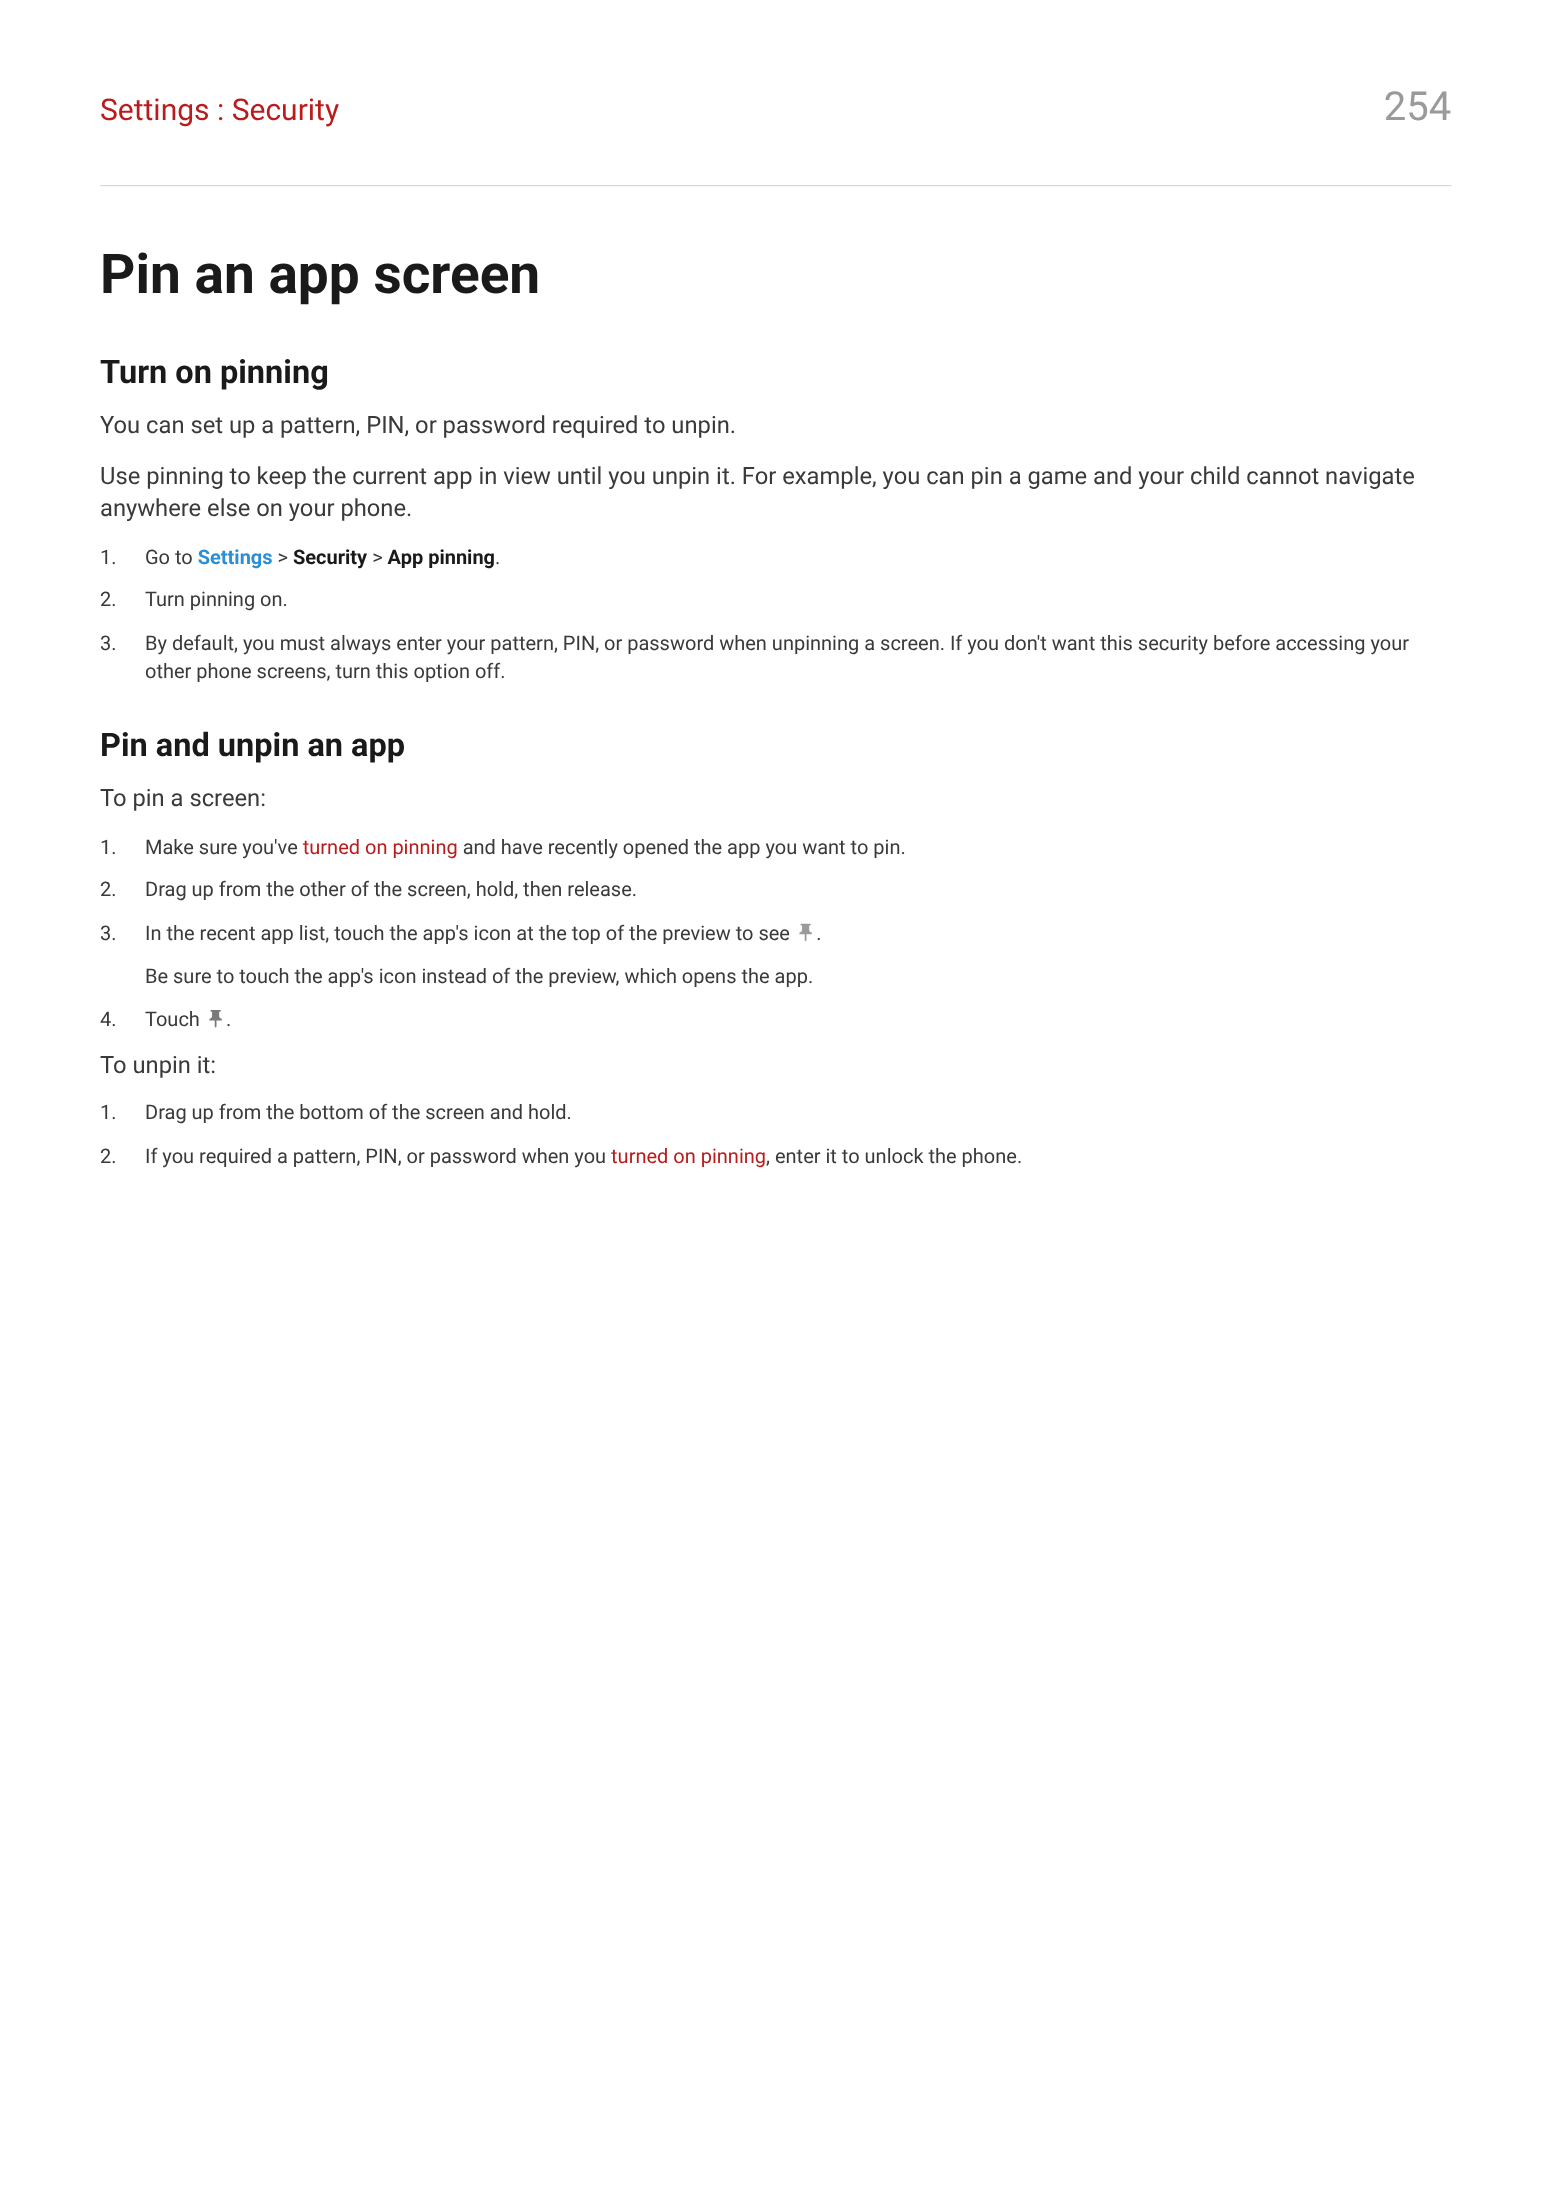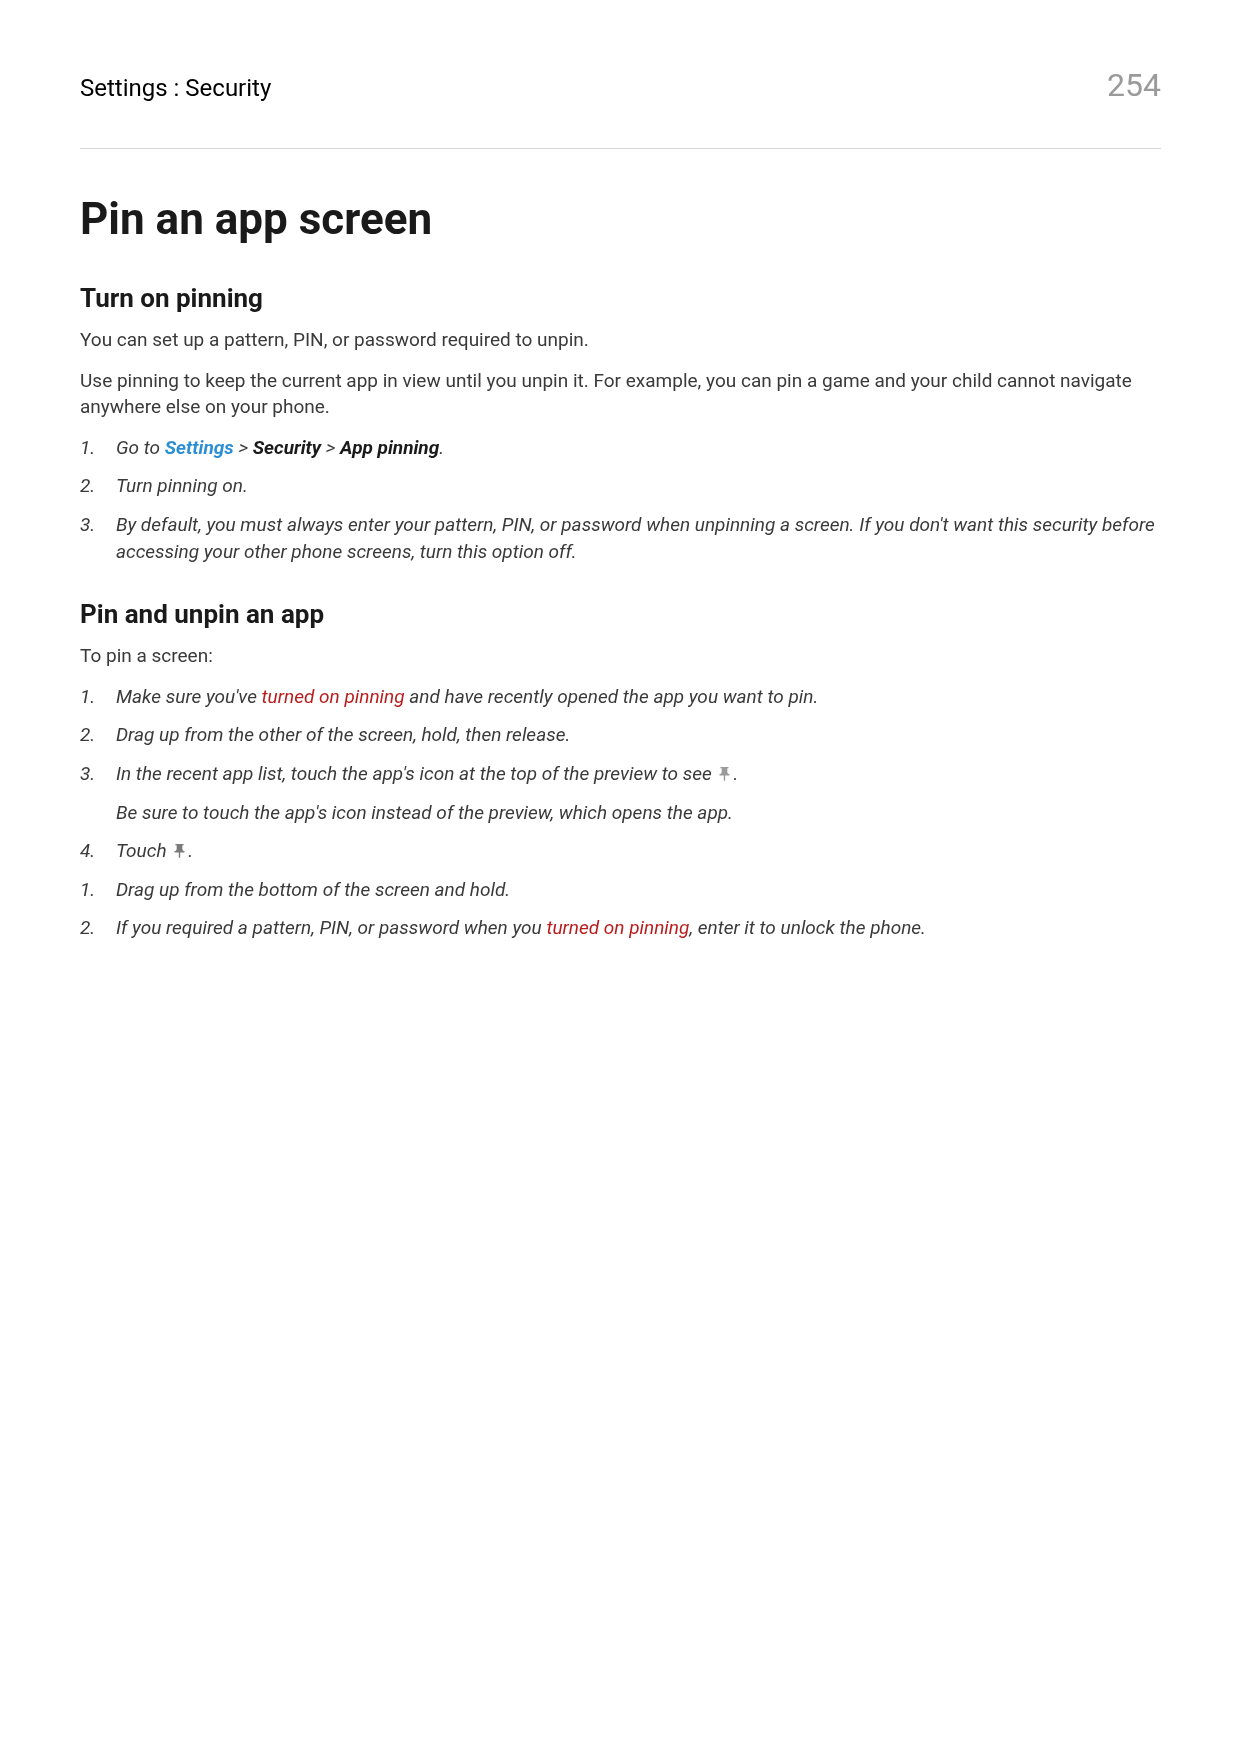--- a/index.html
+++ b/index.html
@@ -20,21 +20,21 @@
       justify-content: space-between;
       align-items: baseline;
       color: #9a9a9a;
       font-size: 24px;
       font-weight: 400;
       padding-bottom: 44px;
       border-bottom: 1px solid #d8d8d8;
       margin-bottom: 44px;
     }
     .header-left {
-      color: #000000;
+      color: #b91c1c;
     }
     .page-number {
       color: #9a9a9a;
       font-size: 32px;
     }
     h1 {
       font-size: 44px;
       font-weight: 700;
       color: #1a1a1a;
       margin-bottom: 38px;
@@ -56,27 +56,26 @@
       margin-bottom: 14px;
     }
     ol {
       list-style: none;
       counter-reset: item;
       padding: 0;
       margin: 0;
     }
     ol li {
       counter-increment: item;
-      font-size: 19px;
+      font-size: 16px;
       line-height: 1.4;
       color: #3a3a3a;
       padding-left: 36px;
       position: relative;
       margin-bottom: 12px;
-      font-style: italic;
     }
     ol li::before {
       content: counter(item) ".";
       position: absolute;
       left: 0;
       top: 0;
     }
     .li-sub {
       margin-top: 12px;
     }
@@ -139,19 +138,20 @@
             <path d="M16 9V4h1c.55 0 1-.45 1-1s-.45-1-1-1H7c-.55 0-1 .45-1 1s.45 1 1 1h1v5c0 1.66-1.34 3-3 3v2h5.97v7l1 1 1-1v-7H19v-2c-1.66 0-3-1.34-3-3z"></path>
           </svg></span><span>.</span>
       <div class="li-sub">Be sure to touch the app's icon instead of the preview, which opens the app.</div>
     </li>
     <li>
       <span>Touch </span><span class="pin-icon"><svg viewBox="0 0 24 24" fill="#7a7a7a">
             <path d="M16 9V4h1c.55 0 1-.45 1-1s-.45-1-1-1H7c-.55 0-1 .45-1 1s.45 1 1 1h1v5c0 1.66-1.34 3-3 3v2h5.97v7l1 1 1-1v-7H19v-2c-1.66 0-3-1.34-3-3z"></path>
           </svg></span><span>.</span>
     </li>
   </ol>
+  <p>To unpin it:</p>
   <ol>
     <li>Drag up from the bottom of the screen and hold.</li>
     <li>
       <span>If you required a pattern, PIN, or password when you </span><span class="link">turned on pinning</span><span>, enter it to unlock the phone.</span>
     </li>
   </ol>
 </div>
 
 </body></html>

